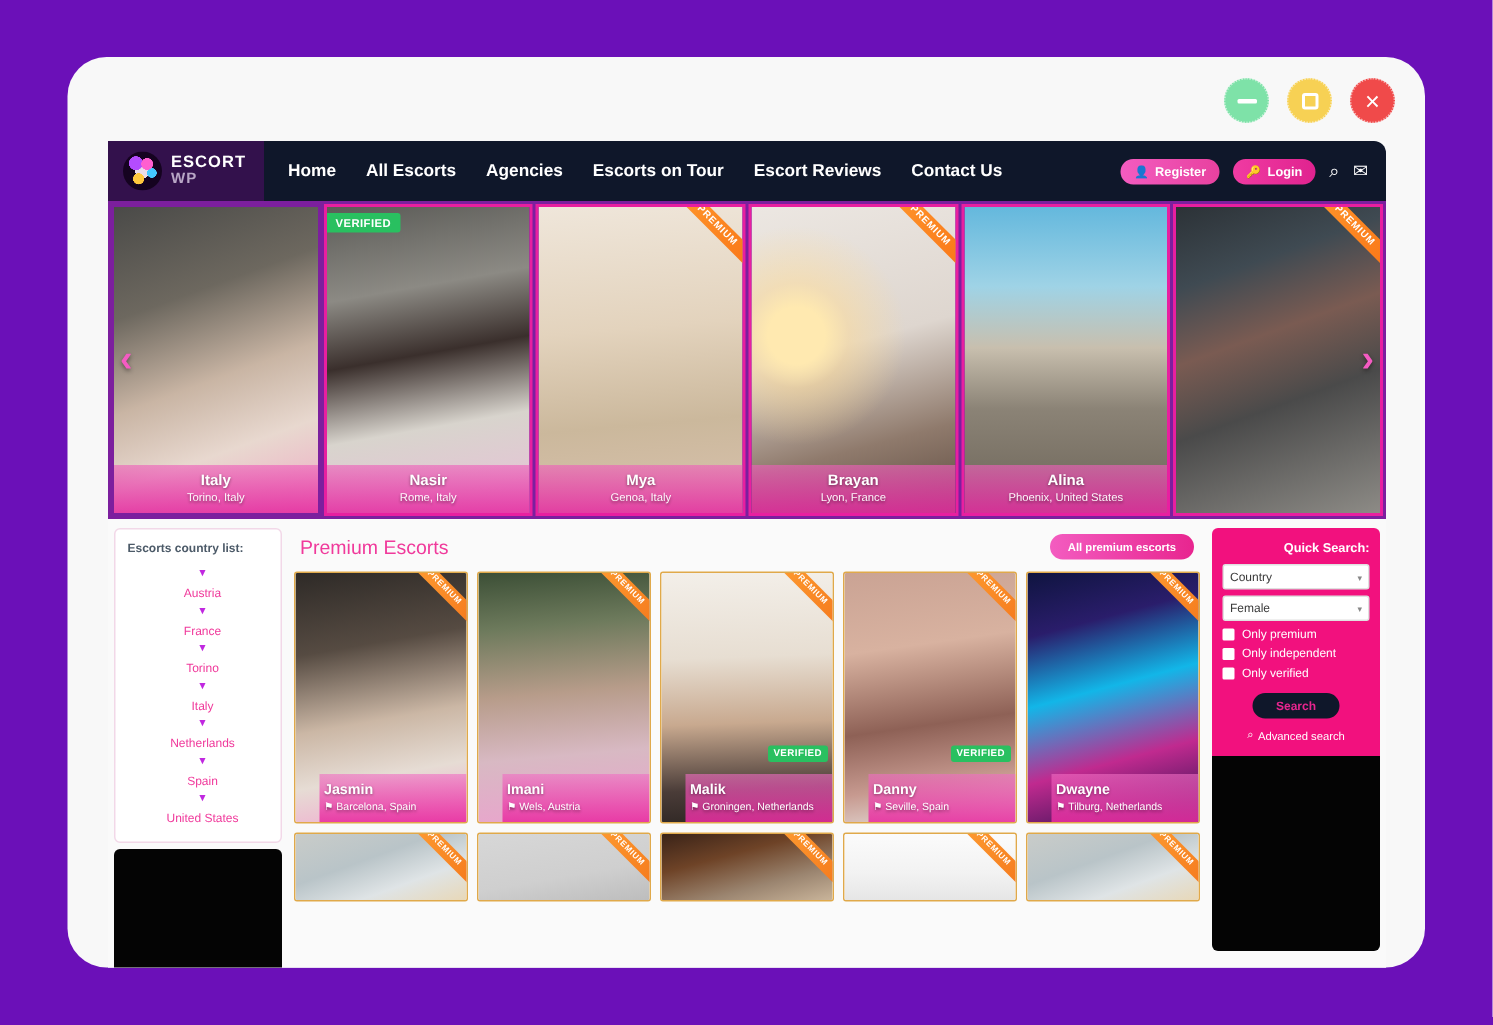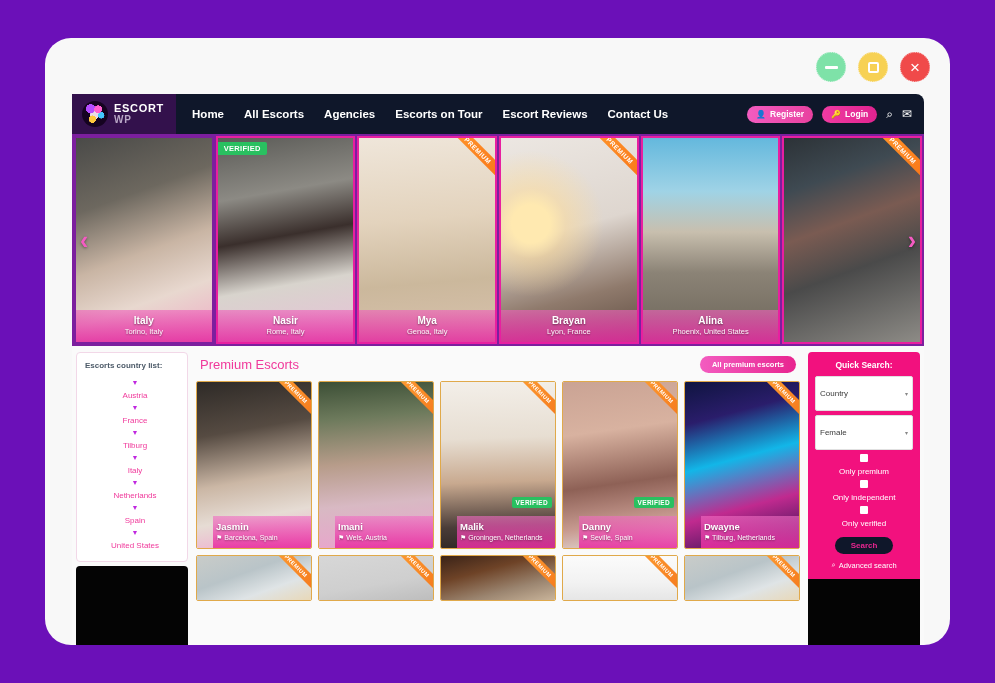--- a/index.html
+++ b/index.html
@@ -231,31 +231,31 @@
   }
   #row2 { margin-top: 6px; }
 
   
   #right-col { width: 112px; flex: 0 0 112px; }
   #quick-search {
     background: #F2117E;
     border-radius: 4px 4px 0 0;
     padding: 8px 7px 9px 7px;
   }
-  #qs-title { color: #fff; font-size: 8.5px; font-weight: 700; text-align: center; margin-bottom: 6px; }
+  #qs-title { color: #fff; font-size: 8.5px; font-weight: 700; text-align: right; margin-bottom: 6px; }
   .qs-select {
-    width: 100%; height: 35px;
+    width: 100%; height: 17px;
     background: #fff; border: 1px solid #E0E0E0; border-radius: 2px;
     font-family: "Liberation Sans", sans-serif;
     font-size: 8px; color: #3A3A3A;
     padding: 0 4px; margin-bottom: 4px;
     display: flex; align-items: center; cursor: pointer;
   }
   .qs-select .caret { margin-left: auto; color: #888; font-size: 6px; }
-  .qs-check { display: flex; align-items: center; gap: 5px; margin-top: 4px; cursor: pointer; flex-direction: column; }
+  .qs-check { display: flex; align-items: center; gap: 5px; margin-top: 4px; cursor: pointer; }
   .qs-box { width: 8px; height: 8px; background: #fff; border-radius: 1px; flex: 0 0 auto; }
   .qs-check-label { color: #fff; font-size: 8px; }
   #qs-search-btn {
     display: block; margin: 9px auto 0;
     background: #0f172a; color: #E8258F;
     font-size: 8px; font-weight: 700;
     border: none; border-radius: 9px;
     padding: 4px 16px; cursor: pointer;
     font-family: "Liberation Sans", sans-serif;
   }
@@ -399,21 +399,21 @@
           <div class="country-item">
             <span class="chev">▼</span>
             <span class="country-label">Austria</span>
           </div>
           <div class="country-item">
             <span class="chev">▼</span>
             <span class="country-label">France</span>
           </div>
           <div class="country-item">
             <span class="chev">▼</span>
-            <span class="country-label">Tilburg</span>
+            <span class="country-label">Torino</span>
           </div>
           <div class="country-item">
             <span class="chev">▼</span>
             <span class="country-label">Italy</span>
           </div>
           <div class="country-item">
             <span class="chev">▼</span>
             <span class="country-label">Netherlands</span>
           </div>
           <div class="country-item">

